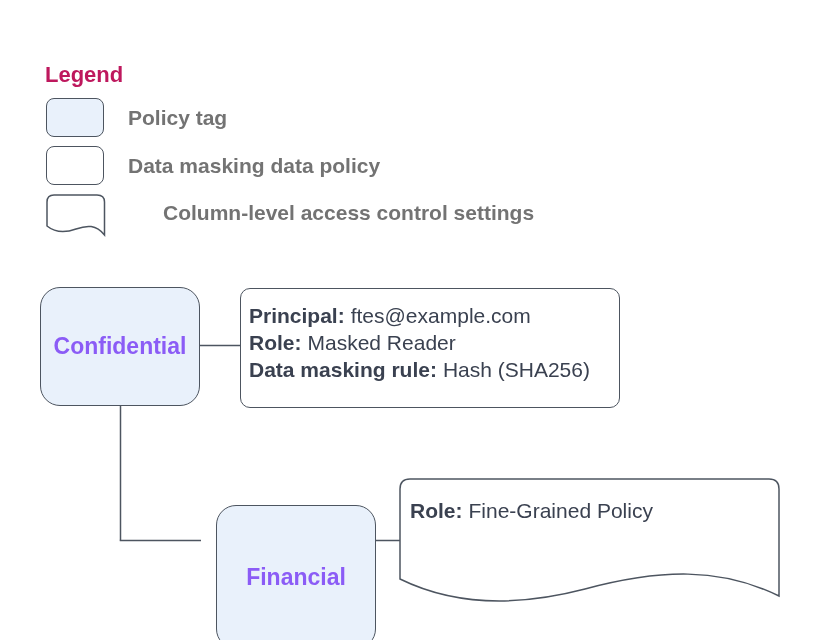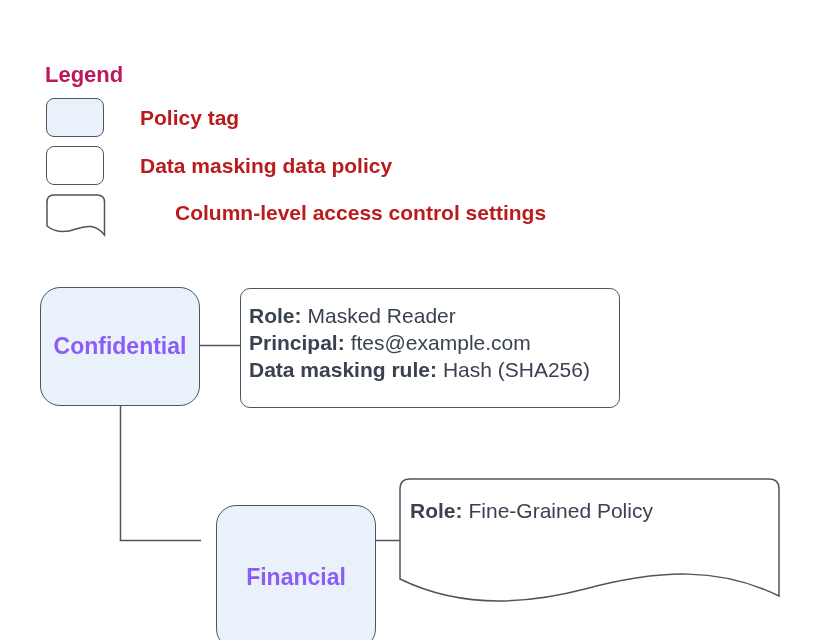--- a/index.html
+++ b/index.html
@@ -37,24 +37,24 @@
   .swatch {
     width: 58px;
     height: 39px;
     border: 1.5px solid #4d5560;
     border-radius: 8px;
     box-sizing: border-box;
   }
   .swatch.blue { background: #e9f1fb; }
   .swatch.white { background: #ffffff; }
   .legend-label {
-    left: 140px;
+    left: 128px;
     font-size: 21px;
     font-weight: bold;
-    color: #b91c1c;
+    color: #737373;
     white-space: nowrap;
   }
 
   
   .node {
     background: #e9f1fb;
     border: 1.5px solid #4d5560;
     border-radius: 20px;
     box-sizing: border-box;
     display: flex;
@@ -113,24 +113,24 @@
 
   <svg class="abs" style="left:46px; top:194px;" width="60" height="44" viewBox="0 0 60 44" xmlns="http://www.w3.org/2000/svg">
     <path d="M 8,1 H 51 Q 58.5,1 58.5,8 V 41 C 50,30.5 41,31 30,35 C 20,38.7 9,38.5 1,32 V 8 Q 1,1 8,1 Z" fill="#ffffff" stroke="#4d5560" stroke-width="1.5"></path>
   </svg>
   <div class="abs legend-label" style="top:194px; line-height:38px;margin-left:35px;">Column-level access control settings</div>
 
   <div class="abs node node-confidential">Confidential</div>
 
   <div class="abs card">
     <div class="tline">
-      <span class="b">Role:</span><span>Masked Reader</span>
+      <span class="b">Principal:</span><span>ftes@example.com</span>
     </div>
     <div class="tline">
-      <span class="b">Principal:</span><span>ftes@example.com</span>
+      <span class="b">Role:</span><span>Masked Reader</span>
     </div>
     <div class="tline">
       <span class="b">Data masking rule:</span><span>Hash (SHA256)</span>
     </div>
   </div>
 
   <div class="abs node node-financial">Financial</div>
 
   <svg class="abs" style="left:399px; top:478px;" width="382" height="126" viewBox="0 0 382 126" xmlns="http://www.w3.org/2000/svg">
     <path d="M 11,1 H 370 Q 380,1 380,11 V 118 C 321,89 261,91 186,111 C 121,128 56,128 1,101 V 11 Q 1,1 11,1 Z" fill="#ffffff" stroke="#4d5560" stroke-width="1.5"></path>

